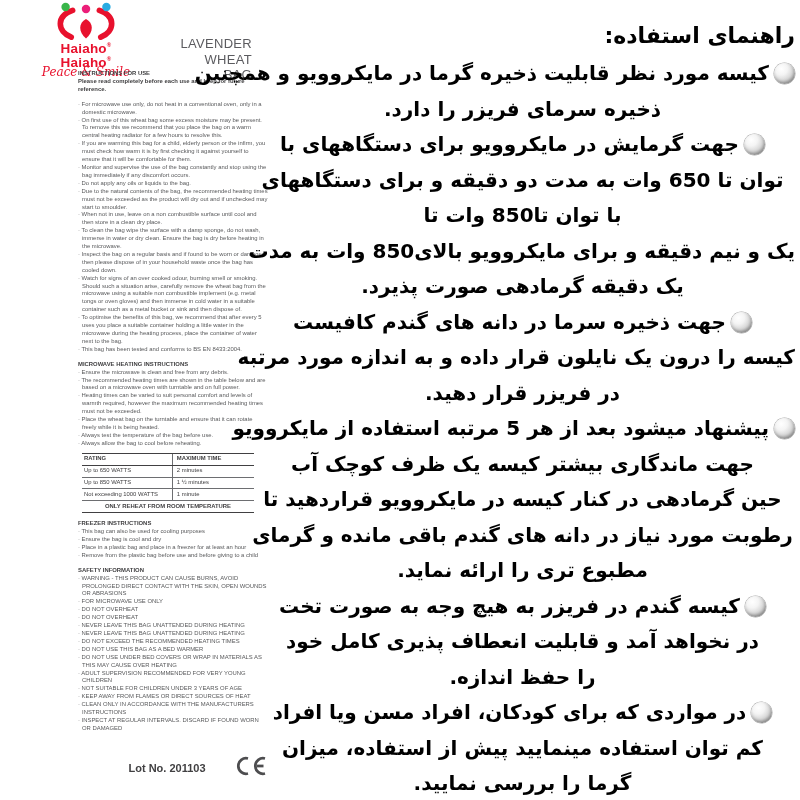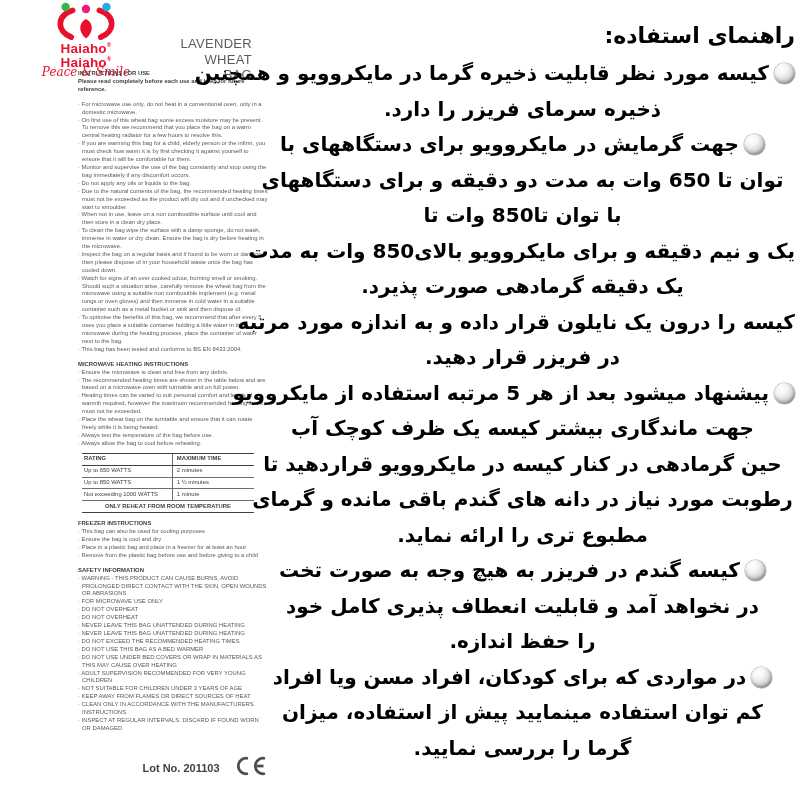--- a/index.html
+++ b/index.html
@@ -33,21 +33,21 @@
   .trow{display:flex;border-bottom:.7px solid #6d6e71;}
   .trow .c1{width:54%;padding:1.5px 2px;border-right:.8px solid #6d6e71;}
   .trow .c2{width:46%;padding:1.5px 4px;}
   .thead{font-weight:bold;border-top:1.6px solid #414042;border-bottom:1.6px solid #414042;}
   .tfoot{font-weight:bold;text-align:center;padding:1.5px 0;
          border-bottom:1.6px solid #414042;}
 
   
   .lot-row{position:absolute;left:78px;top:756px;width:190px;text-align:right;}
   .lot{display:inline-block;font-weight:bold;color:#414042;font-size:11px;
-       vertical-align:middle;margin-right:10px;}
+       vertical-align:middle;margin-right:24px;}
   .ce{display:inline-block;vertical-align:middle;}
 
   
   .fa{position:absolute;right:5px;top:16px;width:545px;direction:rtl;
       font-family:"DejaVu Sans",sans-serif;font-weight:bold;color:#000;}
   .fa-title{font-size:22px;line-height:40px;text-align:right;padding-left:2px;}
   .fa-line{font-size:20px;line-height:35.5px;text-align:center;white-space:nowrap;}
   .pearl{display:inline-block;width:21px;height:21px;border-radius:50%;
          vertical-align:-4px;margin-left:5px;
          background:radial-gradient(circle at 35% 28%,#ffffff 0%,#f4f4f4 30%,#d9d9d9 55%,#b5b5b5 80%,#969696 100%);
@@ -168,20 +168,21 @@
 
     <div>
       <div class="fa-line"><span class="pearl"></span><span>جهت گرمایش در مایکروویو برای دستگاههای با</span></div>
       <div class="fa-line">توان تا 650 وات به مدت دو دقیقه و برای دستگاههای</div>
       <div class="fa-line">با توان تا850 وات تا</div>
       <div class="fa-line">یک و نیم دقیقه و برای مایکروویو بالای850 وات به مدت</div>
       <div class="fa-line">یک دقیقه گرمادهی صورت پذیرد.</div>
     </div>
 
     <div>
+      <div class="fa-line"><span class="pearl"></span><span>جهت ذخیره سرما در دانه های گندم کافیست</span></div>
       <div class="fa-line">کیسه را درون یک نایلون قرار داده و به اندازه مورد مرتبه</div>
       <div class="fa-line">در فریزر قرار دهید.</div>
     </div>
 
     <div>
       <div class="fa-line"><span class="pearl"></span><span>پیشنهاد میشود بعد از هر 5 مرتبه استفاده از مایکروویو</span></div>
       <div class="fa-line">جهت ماندگاری بیشتر کیسه یک ظرف کوچک آب</div>
       <div class="fa-line">حین گرمادهی در کنار کیسه در مایکروویو قراردهید تا</div>
       <div class="fa-line">رطوبت مورد نیاز در دانه های گندم باقی مانده و گرمای</div>
       <div class="fa-line">مطبوع تری را ارائه نماید.</div>

